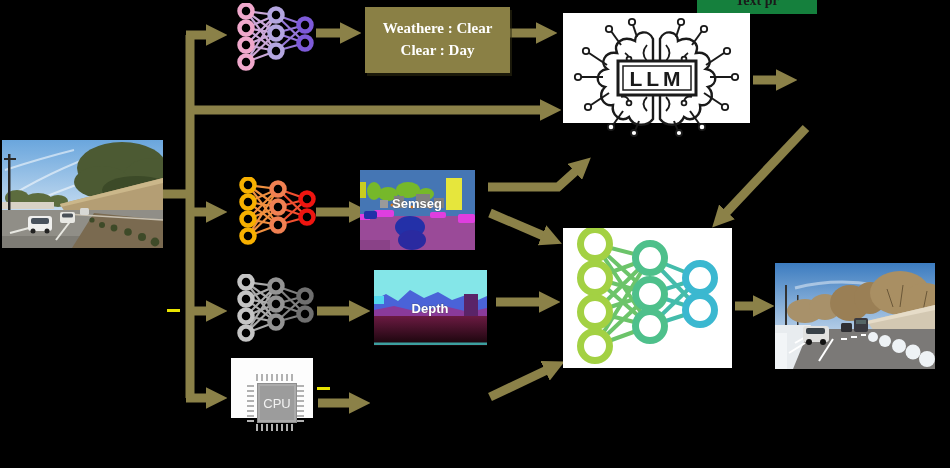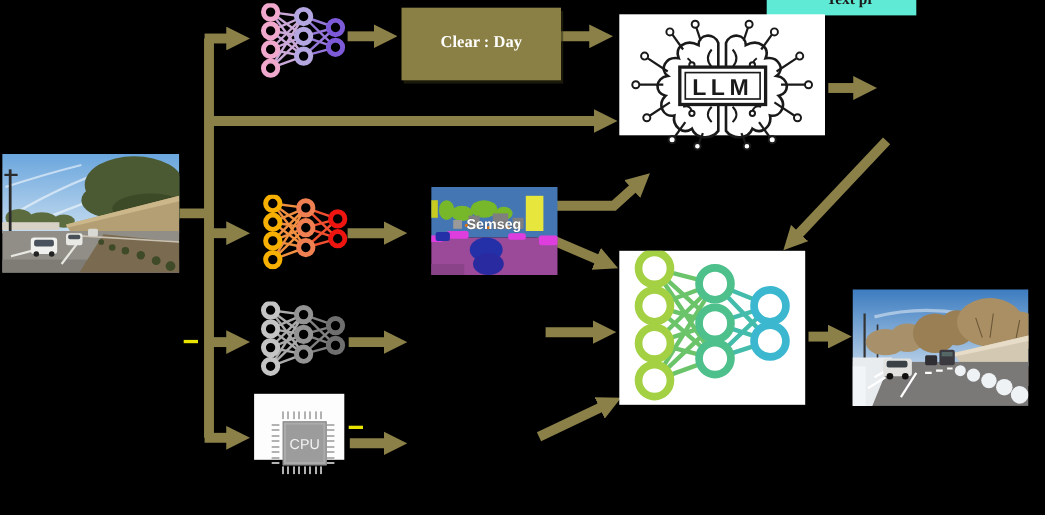--- a/index.html
+++ b/index.html
@@ -8,21 +8,21 @@
   .abs{position:absolute;}
   svg{display:block;}
 
   
   #weather-box{left:365px;top:7px;width:145px;height:66px;background:#8a8045;
     color:#fff;font-family:"Liberation Serif",serif;font-weight:bold;font-size:15px;
     display:flex;flex-direction:column;justify-content:center;align-items:center;line-height:1.45;
     box-shadow:2px 3px 0 rgba(50,46,18,.55);}
 
   
-  #text-prompt-label{left:697px;top:0;width:120px;height:14px;background:#5eead4;overflow:hidden;padding-left:16px;}
+  #text-prompt-label{left:697px;top:0;width:120px;height:14px;background:#15803d;overflow:hidden;}
   #text-prompt-label span{display:block;margin-top:-7px;text-align:center;color:#1a1a1a;
     font-family:"Liberation Serif",serif;font-weight:bold;font-size:14px;}
 
   
   .panel{background:#fff;}
 
   
   #cpu-box{left:231px;top:358px;width:82px;height:60px;background:#fdfdfd;}
   .pin-h{position:absolute;left:25px;width:40px;height:7px;
     background:repeating-linear-gradient(90deg,#b2b2b2 0 2px,transparent 2px 5px);}
@@ -147,20 +147,21 @@
       <circle cx="9" cy="59" r="6.5" stroke="#f0a8cc" stroke-width="4.5"></circle>
       <circle cx="39" cy="12" r="6.5" stroke="#b4a6e0" stroke-width="4.5"></circle>
       <circle cx="39" cy="30" r="6.5" stroke="#b4a6e0" stroke-width="4.5"></circle>
       <circle cx="39" cy="48" r="6.5" stroke="#b4a6e0" stroke-width="4.5"></circle>
       <circle cx="68" cy="22" r="6.5" stroke="#7d5ad8" stroke-width="4.5"></circle>
       <circle cx="68" cy="40" r="6.5" stroke="#7d5ad8" stroke-width="4.5"></circle>
     </g>
   </svg>
 
   <div id="weather-box" class="abs">
+    <div>Weathere : Clear</div>
     <div>Clear : Day</div>
   </div>
 
   <div id="text-prompt-label" class="abs">
     <span>Text pr</span>
   </div>
 
   <div class="abs panel" style="left:563px;top:13px;width:187px;height:110px">
     <svg width="187" height="125" viewBox="0 0 187 125">
       <g stroke="#1a1a1a" stroke-width="2.4" fill="#ffffff">
@@ -268,21 +269,21 @@
   <div id="cpu-box" class="abs">
     <div class="pin-h" style="top:16px"></div>
     <div class="pin-h" style="top:66px"></div>
     <div class="pin-v" style="left:16px"></div>
     <div class="pin-v" style="left:66px"></div>
     <div id="cpu-chip">
       <span>CPU</span>
     </div>
   </div>
 
-  <div class="abs" style="left:392px;top:170px">
+  <div class="abs" style="left:360px;top:170px">
     <svg width="115" height="80">
       <rect width="115" height="46" fill="#4576b4"></rect>
       <rect x="0" y="12" width="6" height="16" fill="#c8cc20"></rect>
       <g fill="#76b82a">
         <ellipse cx="28" cy="24" rx="10" ry="7"></ellipse>
           <ellipse cx="48" cy="20" rx="12" ry="8"></ellipse>
         <ellipse cx="14" cy="21" rx="7" ry="9"></ellipse>
           <ellipse cx="66" cy="24" rx="8" ry="6"></ellipse>
       </g>
       <g fill="#7f7f7f">
@@ -307,20 +308,38 @@
       <g fill="#2330a8">
         <ellipse cx="50" cy="57" rx="15" ry="11"></ellipse>
           <rect x="4" y="41" width="13" height="8" rx="2"></rect>
       </g>
       <ellipse cx="52" cy="70" rx="14" ry="10" fill="#2a2aa0"></ellipse>
       <rect x="0" y="70" width="30" height="10" fill="#8a4288"></rect>
       <text x="57" y="38" text-anchor="middle" font-size="13" class="scene-label">Semseg</text>
     </svg>
   </div>
 
+  <div class="abs" style="left:374px;top:270px">
+    <svg width="113" height="76">
+      <defs>
+        <linearGradient id="depthBottom" x1="0" y1="0" x2="0" y2="1">
+          <stop offset="0" stop-color="#6b1a42"></stop>
+            <stop offset="1" stop-color="#140408"></stop>
+        </linearGradient>
+      </defs>
+      <rect width="113" height="40" fill="#84e6e8"></rect>
+      <path d="M0,30 L12,24 L24,31 L36,20 L50,28 L64,22 L78,30 L92,25 L104,30 L113,26 L113,42 L0,42 Z" fill="#4a63d8"></path>
+      <rect x="0" y="26" width="10" height="8" fill="#52d8ee"></rect>
+      <path d="M0,40 L20,36 L45,42 L70,36 L95,42 L113,38 L113,52 L0,54 Z" fill="#8a3a9a"></path>
+      <rect x="90" y="24" width="14" height="28" fill="#5a2468"></rect>
+      <rect x="0" y="46" width="113" height="30" fill="url(#depthBottom)"></rect>
+      <rect x="0" y="72.5" width="113" height="2.5" fill="#3d9f9f"></rect>
+      <text x="56" y="43" text-anchor="middle" font-size="13" class="scene-label">Depth</text>
+    </svg>
+  </div>
 
 
   <div class="abs panel" style="left:563px;top:228px;width:169px;height:140px">
     <svg width="169" height="140" viewBox="0 0 169 140">
       <g stroke="#6cc46a" stroke-width="4">
         <path d="M32,16 L87,30 M32,16 L87,66 M32,16 L87,98 M32,50 L87,30 M32,50 L87,66 M32,50 L87,98
                  M32,84 L87,30 M32,84 L87,66 M32,84 L87,98 M32,118 L87,30 M32,118 L87,66 M32,118 L87,98"></path>
       </g>
       <g stroke="#44bcab" stroke-width="4">
         <path d="M87,30 L137,50 M87,30 L137,82 M87,66 L137,50 M87,66 L137,82 M87,98 L137,50 M87,98 L137,82"></path>

